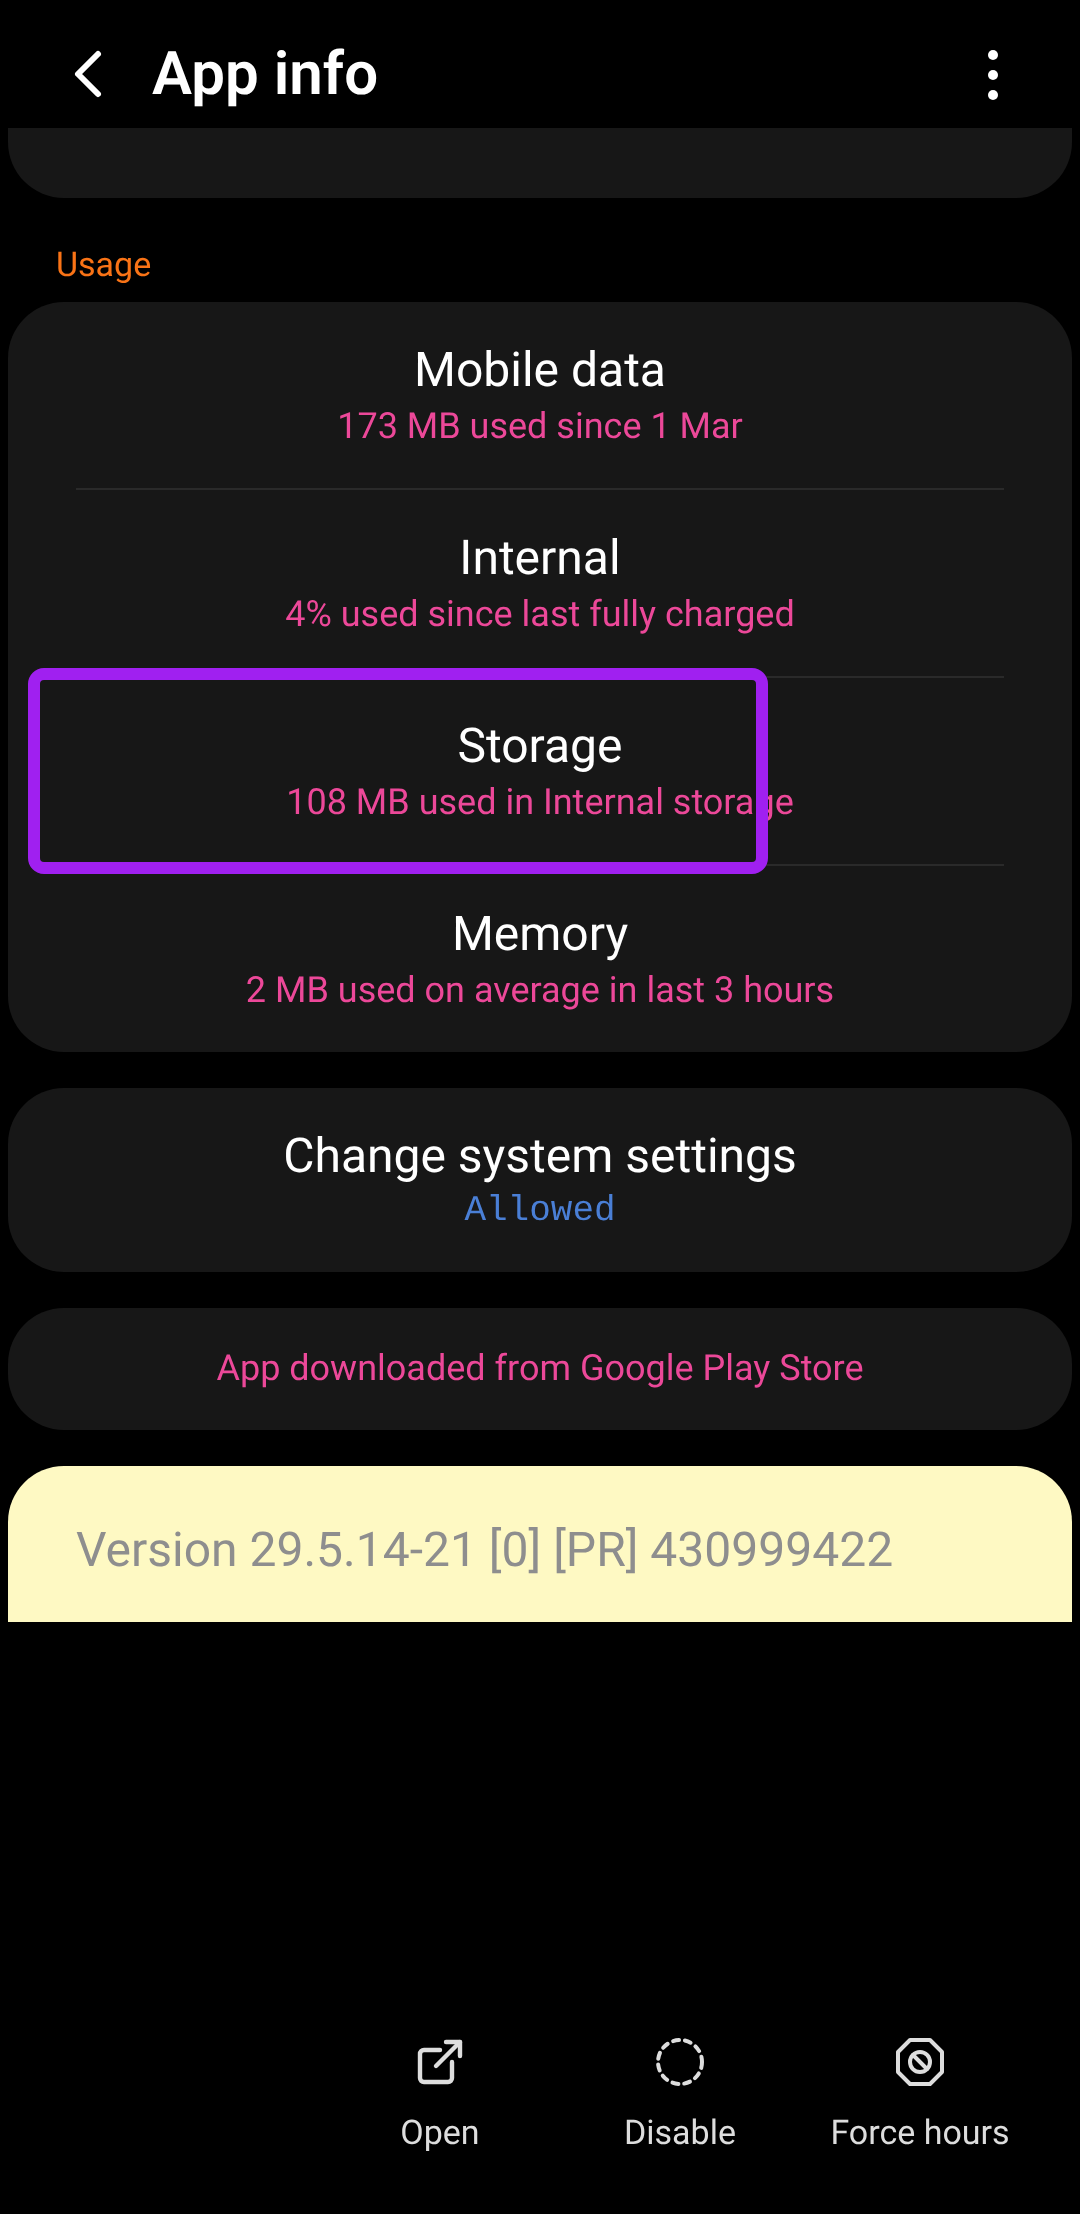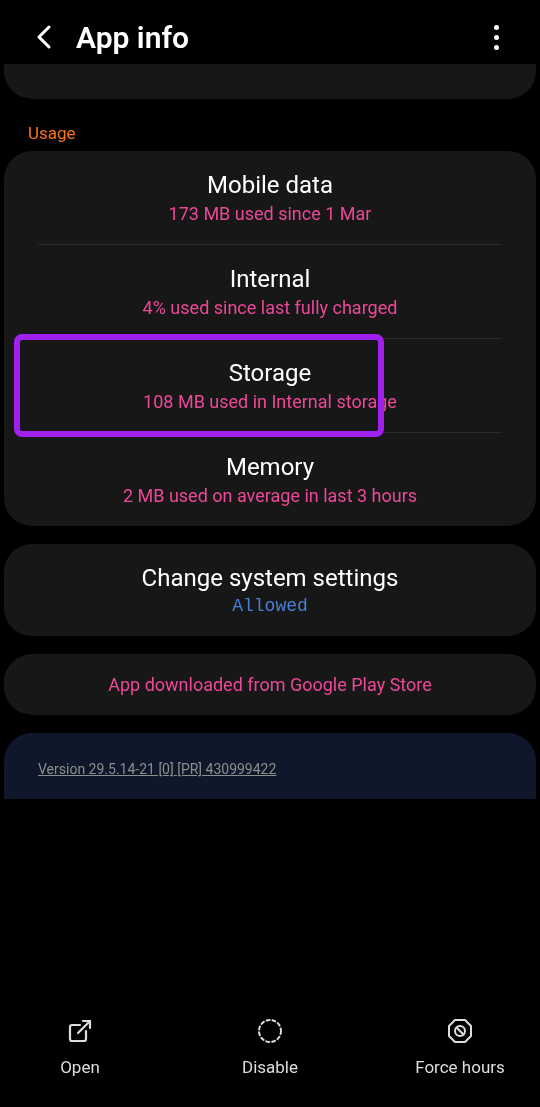--- a/index.html
+++ b/index.html
@@ -93,36 +93,35 @@
       position: absolute;
       border: 6px solid #a020f0;
       border-radius: 8px;
       left: 10px;
       right: 152px;
       top: -5px;
       bottom: -5px;
       pointer-events: none;
     }
     .version-card {
-      background: #0f172a;
+      background: #fef9c3;
       border-radius: 28px 28px 0 0;
       margin: 0 4px;
       padding: 28px 34px 22px;
       color: #8e8e8e;
-      font-size: 14px;
-      text-decoration: underline;
+      font-size: 24px;
     }
     .bottom-bar {
       position: absolute;
       bottom: 0;
       left: 0;
       right: 0;
       height: 115px;
       display: flex;
-      justify-content: space-between;
+      justify-content: flex-end;
       align-items: center;
       padding: 10px 20px 18px;
     }
     .bottom-item {
       display: flex;
       flex-direction: column;
       align-items: center;
       gap: 10px;
       color: #ddd;
       font-size: 17px;

